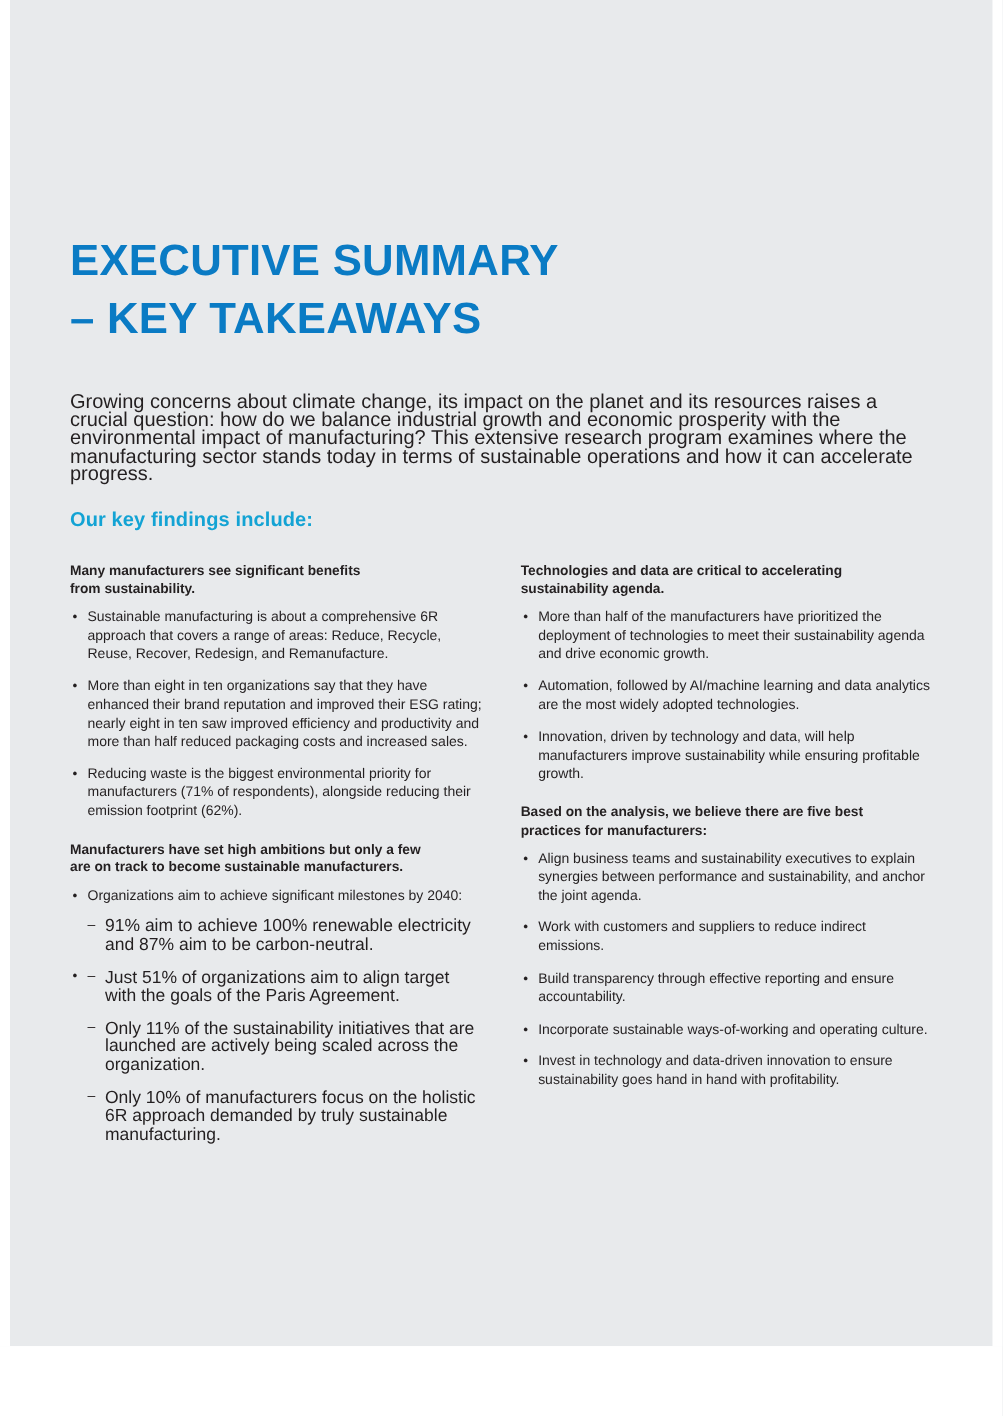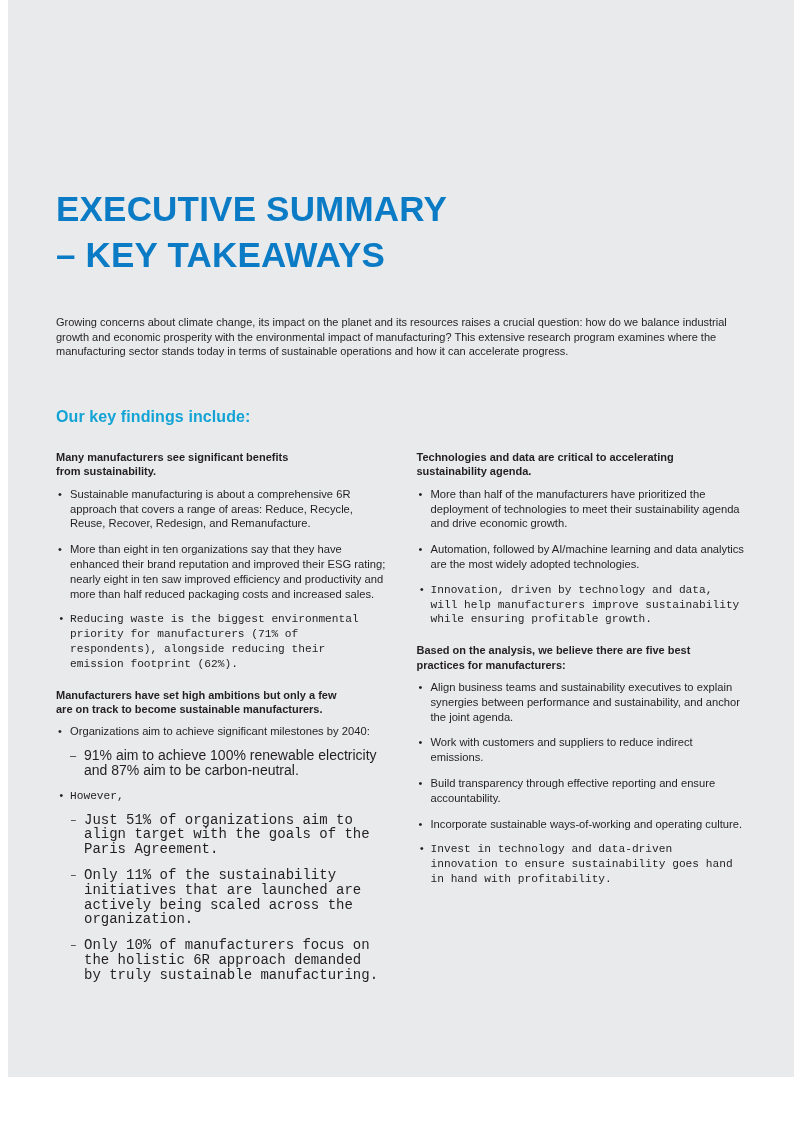--- a/index.html
+++ b/index.html
@@ -44,21 +44,21 @@
     line-height: 46px;
     white-space: pre;
   }
 
   
   .intro {
     position: absolute;
     left: 56px;
     top: 315px;
     width: 684px;
-    font-size: 11px;
+    font-size: 16px;
     line-height: 14.6px;
     color: #231f20;
   }
   .intro p { margin: 0; }
 
   
   .findings-heading {
     position: absolute;
     left: 56px;
     top: 408px;
@@ -97,21 +97,21 @@
     padding: 0;
   }
   ul.bullets > li {
     position: relative;
     padding-left: 14px;
     margin-bottom: 11px;
     font-size: 11.2px;
     line-height: 14.8px;
     color: #231f20;
   }
-  ul.bullets > li:last-child { margin-bottom: 0; font-family: Liberation Mono, monospace; }
+  ul.bullets > li:last-child { margin-bottom: 0; }
   ul.bullets > li > .btext {
     display: block;
   }
   ul.bullets > li::before {
     content: "•";
     position: absolute;
     left: 2px;
     top: -1px;
     font-size: 11px;
     color: #231f20;
@@ -186,21 +186,20 @@
 are on track to become sustainable manufacturers.</div>
 
       <ul class="bullets">
         <li class="group">
           <span class="btext">Organizations aim to achieve significant milestones by 2040:</span>
           <ul class="dashes">
             <li>91% aim to achieve 100% renewable electricity and 87% aim to be carbon-neutral.</li>
           </ul>
         </li>
         <li class="group">
-          <span class="btext">However,</span>
           <ul class="dashes">
             <li>Just 51% of organizations aim to align target with the goals of the Paris Agreement.</li>
             <li>Only 11% of the sustainability initiatives that are launched are actively being scaled across the organization.</li>
             <li>Only 10% of manufacturers focus on the holistic 6R approach demanded by truly sustainable manufacturing.</li>
           </ul>
         </li>
       </ul>
 
     </div>
 

